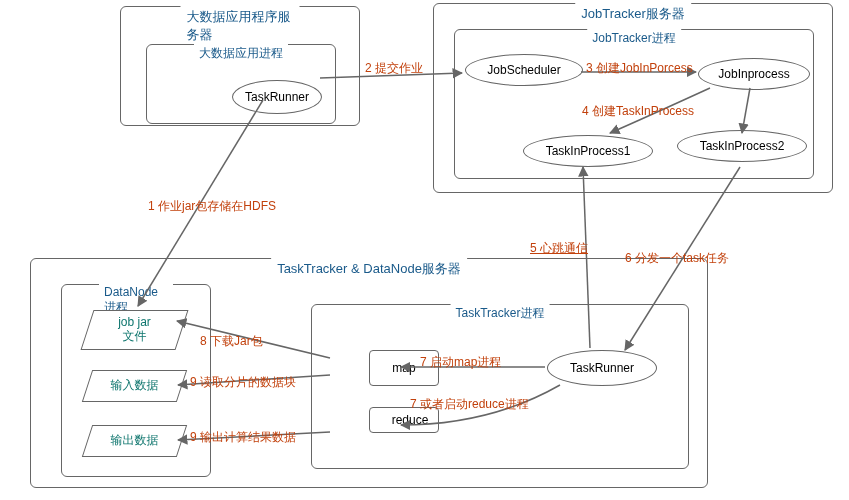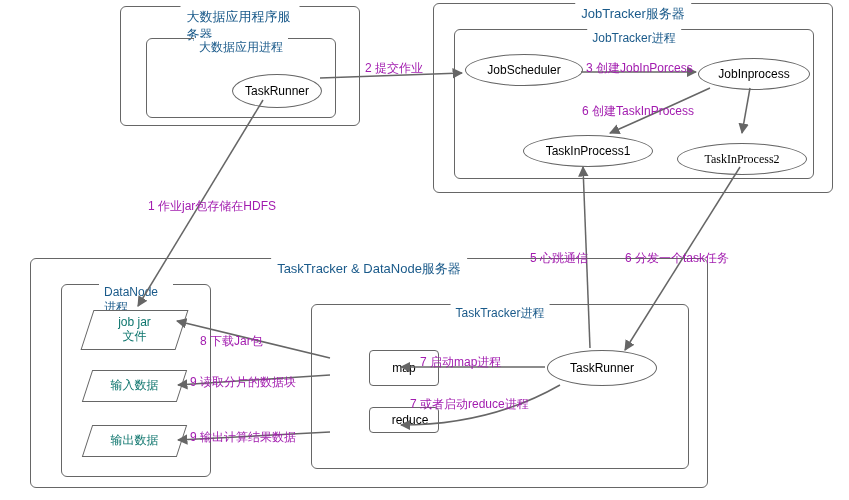--- a/index.html
+++ b/index.html
@@ -85,39 +85,39 @@
     border: 1.5px solid #666;
     background: #fff;
     transform: skewX(-18deg);
   }
   .para-text {
     position: relative;
     z-index: 1;
   }
   .edge-label {
     position: absolute;
-    color: #a21caf;
+    color: #c2410c;
     font-size: 12px;
     white-space: nowrap;
     background: transparent;
   }
   svg.overlay {
     position: absolute;
     top: 0; left: 0;
     width: 849px; height: 500px;
     pointer-events: none;
   }
 </style>
 </head>
 <body>
 
 <div class="container-box" style="left:120px; top:6px; width:240px; height:120px;">
   <span class="container-title">大数据应用程序服务器</span>
 
-  <div class="inner-box" style="left:25px; top:31px; width:190px; height:80px;">
+  <div class="inner-box" style="left:25px; top:37px; width:190px; height:80px;">
     <span class="inner-title">大数据应用进程</span>
     <div class="ellipse" style="left:85px; top:35px; width:90px; height:34px;">
       <span>TaskRunner</span>
     </div>
   </div>
 </div>
 
 <div class="container-box" style="left:433px; top:3px; width:400px; height:190px;">
   <span class="container-title">JobTracker服务器</span>
 
@@ -126,21 +126,21 @@
 
     <div class="ellipse" style="left:10px; top:24px; width:118px; height:32px;align-items:center;">
       <span>JobScheduler</span>
     </div>
     <div class="ellipse" style="left:243px; top:28px; width:112px; height:32px;">
       <span>JobInprocess</span>
     </div>
     <div class="ellipse" style="left:68px; top:105px; width:130px; height:32px;">
       <span>TaskInProcess1</span>
     </div>
-    <div class="ellipse" style="left:222px; top:113px; width:130px; height:32px;font-family:Liberation Serif, serif;">
+    <div class="ellipse" style="left:222px; top:100px; width:130px; height:32px;">
       <span>TaskInProcess2</span>
     </div>
   </div>
 </div>
 
 <div class="container-box" style="left:30px; top:258px; width:678px; height:230px;">
   <span class="container-title">TaskTracker &amp; DataNode服务器</span>
 
   <div class="inner-box" style="left:30px; top:25px; width:150px; height:193px;">
     <span class="inner-title">DataNode进程</span>
@@ -205,20 +205,20 @@
 
     <line x1="330" y1="375" x2="178" y2="385" marker-end="url(#arrow)"></line>
 
     <line x1="330" y1="432" x2="178" y2="440" marker-end="url(#arrow)"></line>
   </g>
 </svg>
 
 <div class="edge-label" style="left:148px; top:198px;">1 作业jar包存储在HDFS</div>
 <div class="edge-label" style="left:365px; top:60px;">2 提交作业</div>
 <div class="edge-label" style="left:586px; top:60px;">3 创建JobInPorcess</div>
-<div class="edge-label" style="left:582px; top:103px;">6 创建TaskInProcess</div>
-<div class="edge-label" style="left:530px; top:250px;">5 心跳通信</div>
+<div class="edge-label" style="left:582px; top:103px;">4 创建TaskInProcess</div>
+<div class="edge-label" style="left:530px; top:240px;text-decoration:underline;">5 心跳通信</div>
 <div class="edge-label" style="left:625px; top:250px;">6 分发一个task任务</div>
 <div class="edge-label" style="left:420px; top:354px;">7 启动map进程</div>
 <div class="edge-label" style="left:410px; top:396px;">7 或者启动reduce进程</div>
 <div class="edge-label" style="left:200px; top:333px;">8 下载Jar包</div>
 <div class="edge-label" style="left:190px; top:374px;">9 读取分片的数据块</div>
 <div class="edge-label" style="left:190px; top:429px;">9 输出计算结果数据</div>
 
 </body></html>

